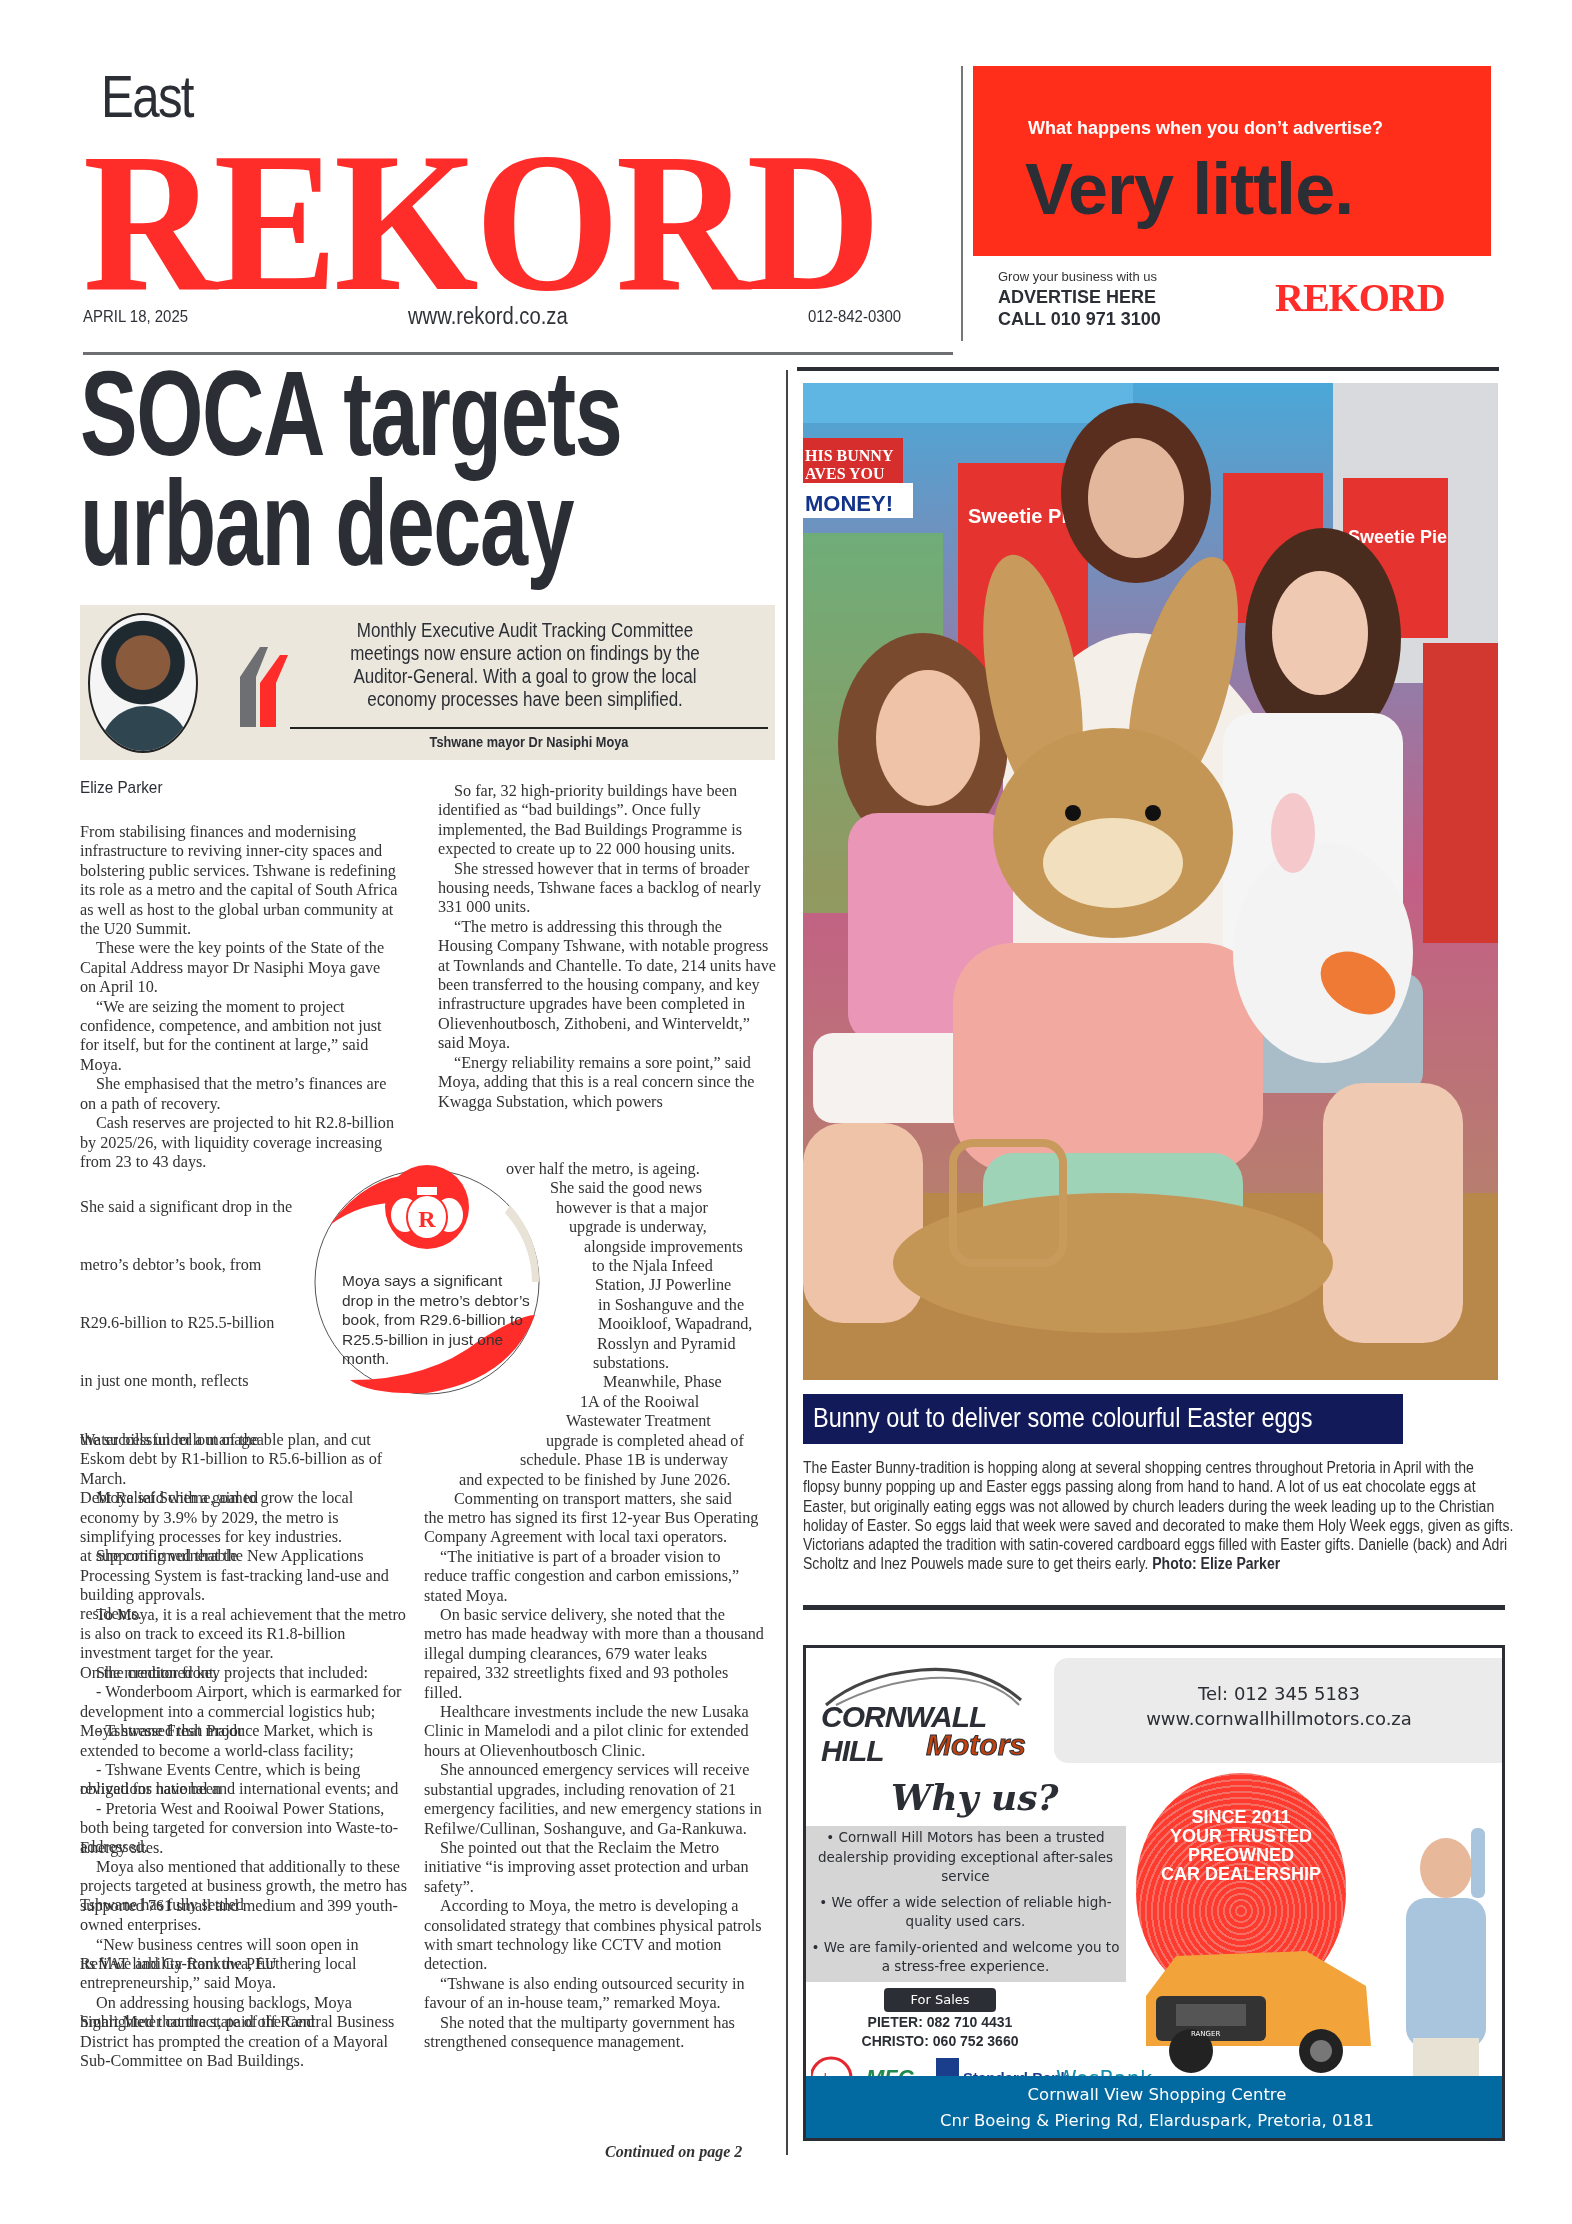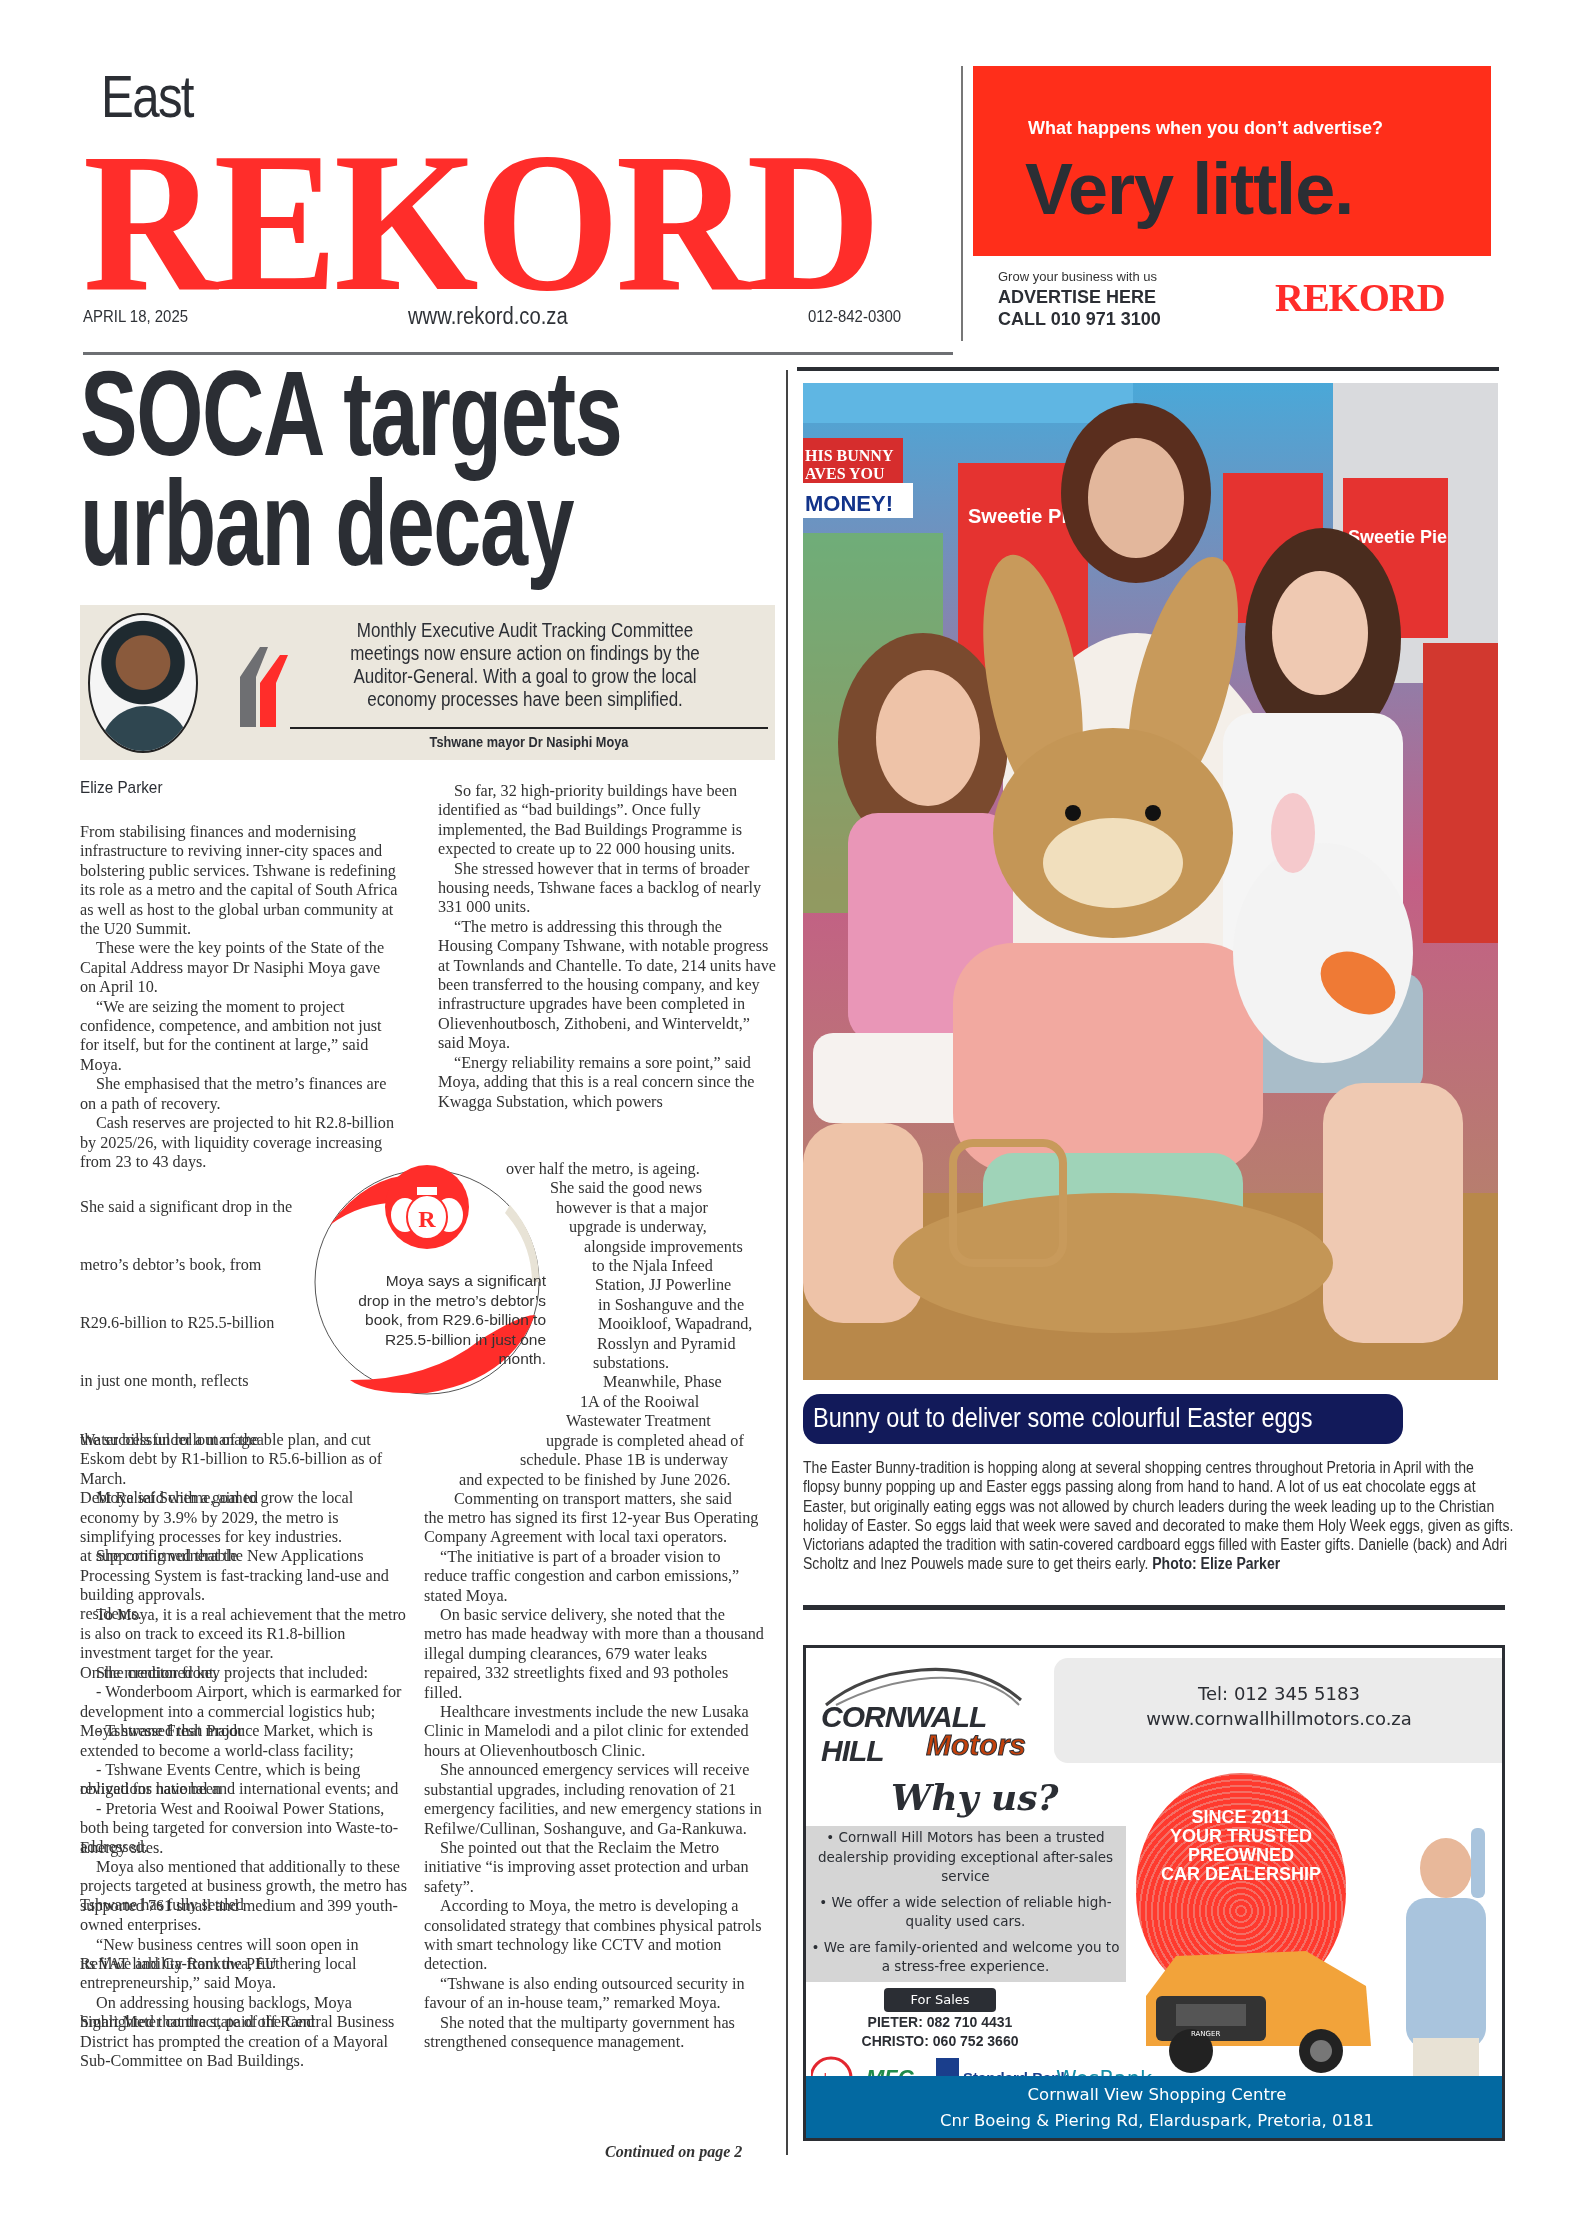--- a/index.html
+++ b/index.html
@@ -48,26 +48,26 @@
   .col1b { left: 80px; top: 1159px; width: 230px; }
   .col1c { left: 80px; top: 1392px; width: 330px; }
   .col2a { left: 438px; top: 782px; width: 342px; }
   .col2b { left: 424px; top: 1523px; width: 342px; }
   .continued { position: absolute; left: 605px; top: 2143px; font-weight: bold; font-style: italic; font-size: 16px; color: #333; }
 
   .shaped-line { display: block; white-space: nowrap; }
 
   
   .info-circle { position: absolute; left: 310px; top: 1165px; width: 235px; height: 235px; }
-  .info-text { position: absolute; left: 356px; top: 1271px; width: 190px; text-align: right; font-family: "Liberation Sans", sans-serif; font-size: 15.5px; line-height: 19.5px; color: #333; }
+  .info-text { position: absolute; left: 342px; top: 1271px; width: 190px; text-align: left; font-family: "Liberation Sans", sans-serif; font-size: 15.5px; line-height: 19.5px; color: #333; }
 
   
   .photo-top-rule { position: absolute; left: 797px; top: 367px; width: 702px; height: 4px; background: #2b2e34; }
   .photo { position: absolute; left: 803px; top: 383px; width: 695px; height: 997px; overflow: hidden; background: #d6c1a3; }
-  .caption-head { position: absolute; left: 803px; top: 1394px; width: 600px; height: 50px; background: #121a5a; color: #fff; font-family: "Liberation Sans", sans-serif; font-size: 28px; line-height: 48px; padding-left: 10px; white-space: nowrap; border-radius: 17px; }
+  .caption-head { position: absolute; left: 803px; top: 1394px; width: 600px; height: 50px; background: #121a5a; color: #fff; font-family: "Liberation Sans", sans-serif; font-size: 28px; line-height: 48px; padding-left: 10px; white-space: nowrap; }
   .caption-head span { display: inline-block; transform: scaleX(0.84); transform-origin: left; }
   .caption-body { position: absolute; left: 803px; top: 1458px; width: 708px; font-family: "Liberation Sans", sans-serif; font-size: 15.6px; line-height: 19.3px; color: #333; }
   .caption-body .inner { transform: scaleX(0.9); transform-origin: left top; width: 790px; }
   .caption-body b { color: #2b2e34; }
   .caption-rule { position: absolute; left: 803px; top: 1605px; width: 702px; height: 5px; background: #2b2e34; }
 
   
   .car-ad { position: absolute; left: 803px; top: 1645px; width: 702px; height: 496px; border: 3px solid #2b2e34; background: #fff; overflow: hidden; font-family: "DejaVu Sans", sans-serif; }
   .car-ad .contact-box { position: absolute; left: 248px; top: 10px; width: 450px; height: 105px; background: #ebebeb; border-radius: 14px 0 0 14px; text-align: center; }
   .car-ad .tel { margin-top: 25px; font-size: 18px; color: #2b2e34; }

